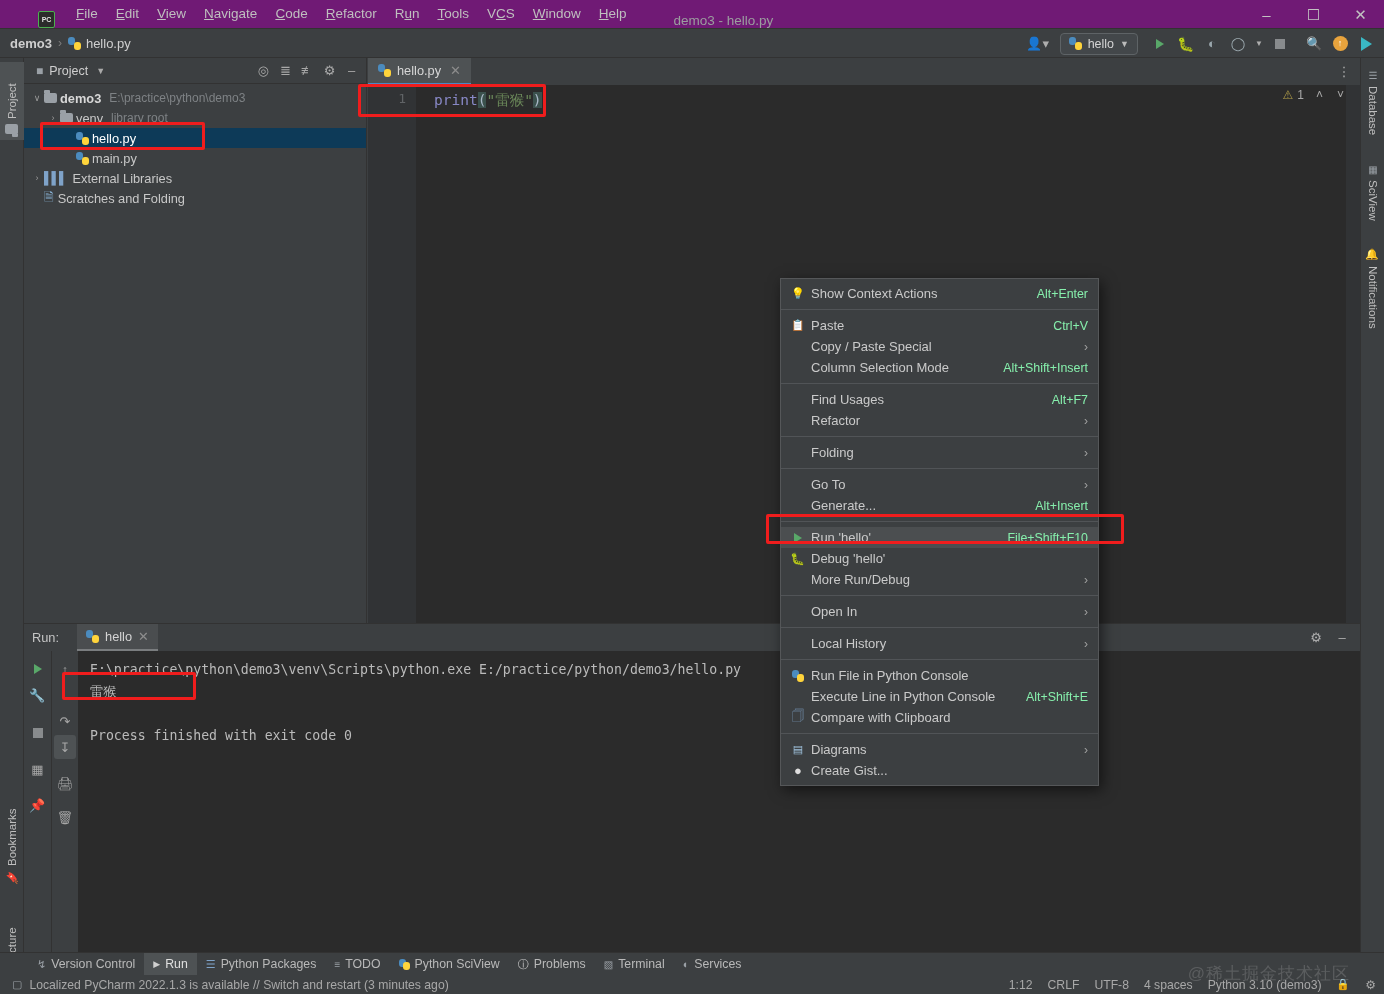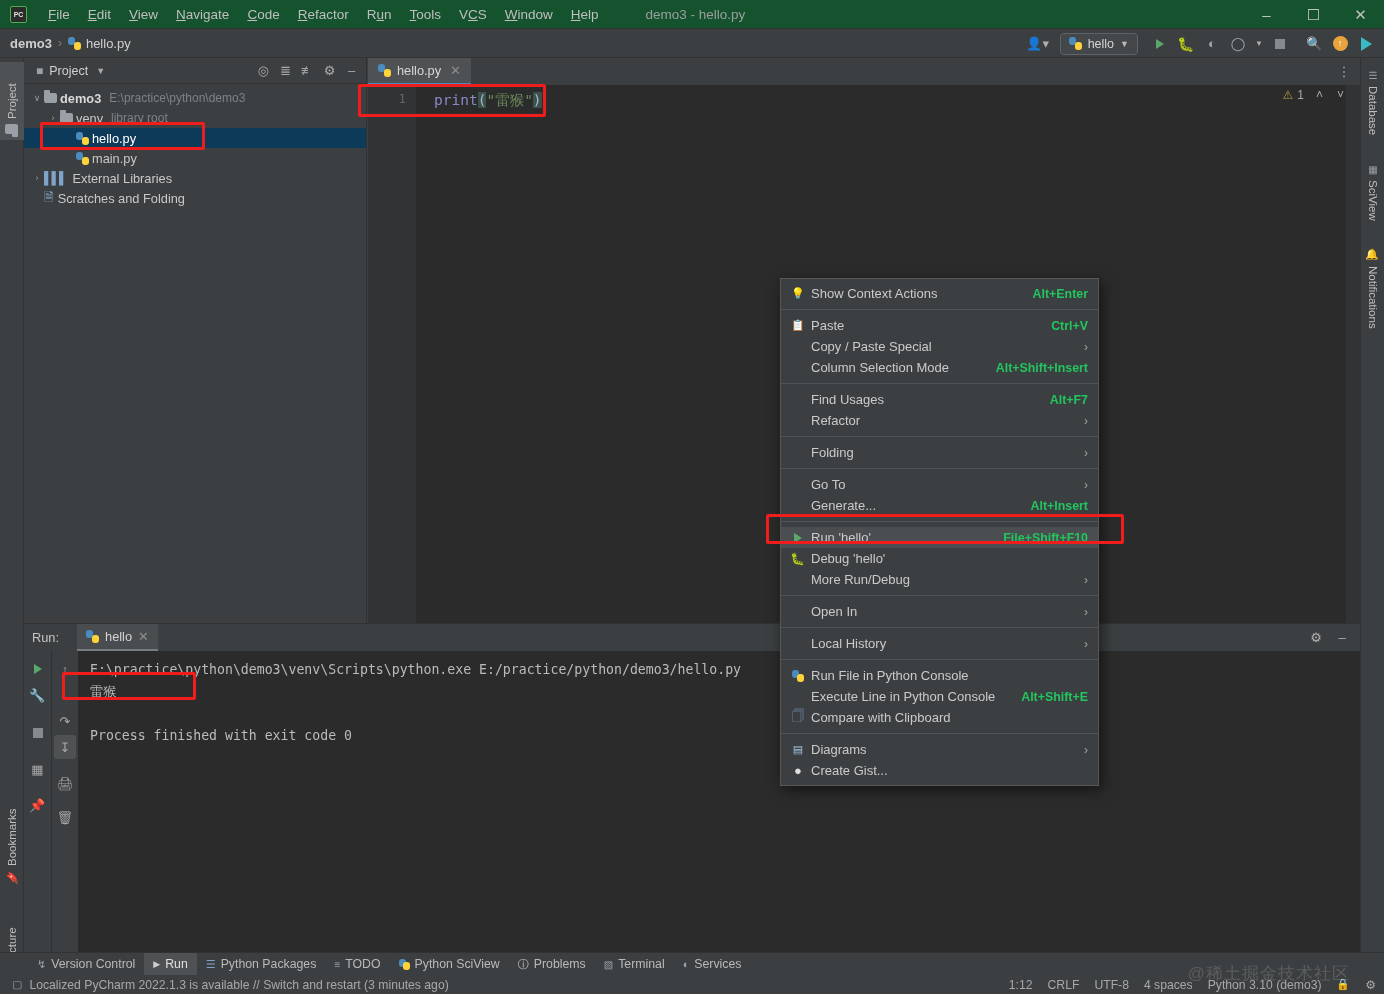--- a/index.html
+++ b/index.html
@@ -9,22 +9,23 @@
     font-family: "Liberation Sans", sans-serif;
     font-size: 13px;
     color: #bbbbbb;
     overflow: hidden;
   }
   #app { position: relative; width: 1384px; height: 994px; background: #3c3f41; }
 
   
   .titlebar {
     position: absolute; top: 0; left: 0; width: 1384px; height: 29px;
-    background: #14532d; display: flex; align-items: center;
+    background: #701a75; display: flex; align-items: flex-end;
     border-bottom: 1px solid #323232;
+    padding-left: 28px;
   }
   .pc-logo {
     width: 17px; height: 17px; margin-left: 10px; margin-right: 12px;
     border: 1px solid #4caf50; border-radius: 2px;
     background: #2b2b2b; color: #e0e0e0;
     font-size: 7px; font-weight: bold; line-height: 15px; text-align: center;
     font-family: "Liberation Sans", sans-serif;
   }
   .menubar { display: flex; align-items: center; height: 29px; }
   .menu-item {
@@ -238,21 +239,21 @@
     height: 21px; display: flex; align-items: center;
     padding: 0 10px 0 8px; font-size: 13px; color: #cacaca;
     position: relative;
   }
   .ctx-item.hl { background: #4b4e50; }
   .ctx-ico {
     width: 18px; flex: 0 0 18px; display: flex; align-items: center;
     justify-content: center; font-size: 11px;
   }
   .ctx-label { margin-left: 4px; }
-  .ctx-acc { margin-left: auto; color: #22c55e; font-size: 12.4px; font-weight: bold; }
+  .ctx-acc { margin-left: auto; color: #86efac; font-size: 12.4px; }
   .ctx-arrow { margin-left: auto; color: #a0a0a0; font-size: 12px; }
   .ctx-sep { height: 1px; background: #515457; margin: 5px 0; }
 
   
   .redbox {
     position: absolute; border: 3px solid #f01d1d; z-index: 60;
     pointer-events: none; border-radius: 2px;
   }
 
   .py-ico { width: 13px; height: 13px; position: relative; display:inline-block; }

